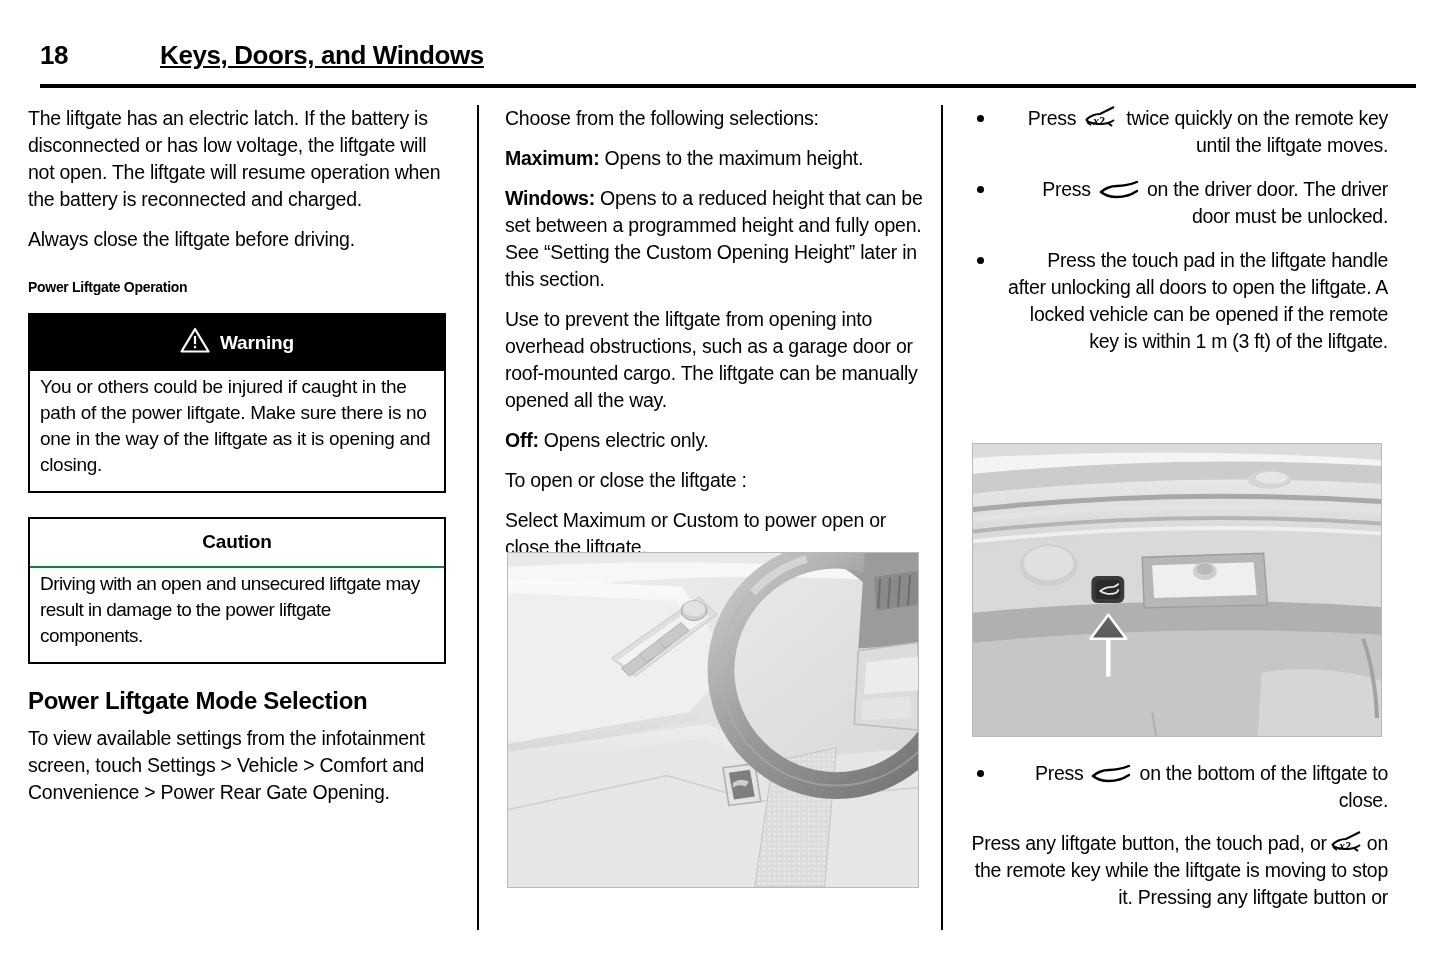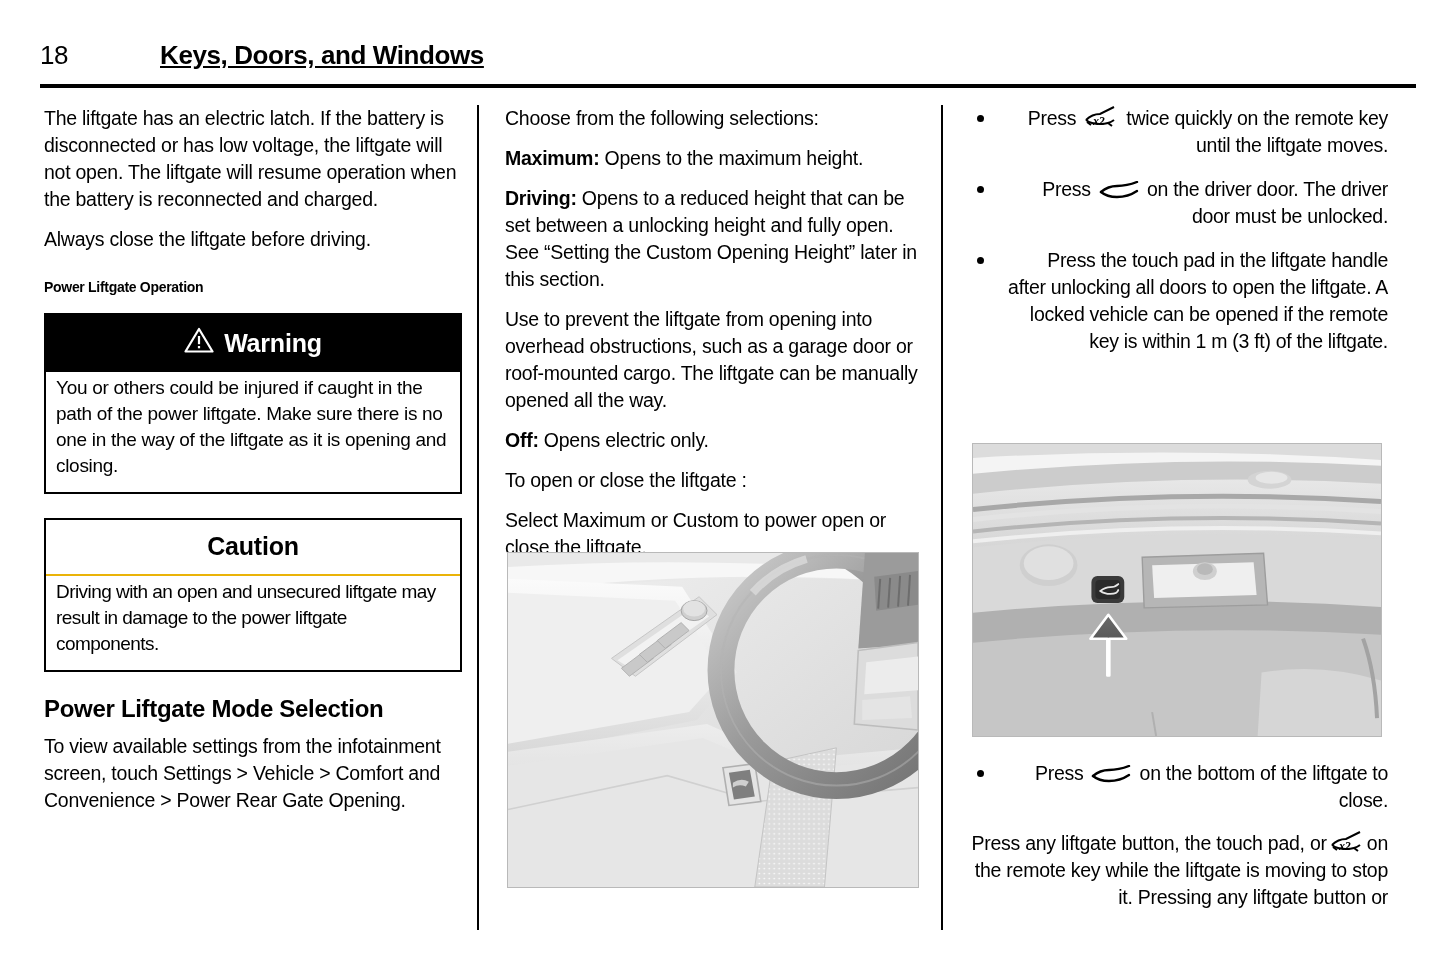--- a/index.html
+++ b/index.html
@@ -26,21 +26,21 @@
     left: 40px;
     top: 38px;
     width: 1374px;
     height: 48px;
   }
   .page-number {
     position: absolute;
     left: 0;
     top: 0;
     font-size: 26px;
-    font-weight: normal;
+    font-weight: bold;
     letter-spacing: -0.5px;
     line-height: 34px;
   }
   .header-title {
     position: absolute;
     left: 120px;
     top: 0;
     font-size: 26px;
     font-weight: bold;
     letter-spacing: -0.4px;
@@ -66,21 +66,21 @@
   }
   .col-divider.d1 { left: 477px; }
   .col-divider.d2 { left: 941px; }
 
   
   .column {
     position: absolute;
     top: 105px;
     width: 418px;
   }
-  .col1 { left: 44px; }
+  .col1 { left: 28px; }
   .col2 { left: 505px; }
   .col3 { left: 970px; text-align: right; }
 
   p.body-text {
     margin: 0 0 13px 0;
     font-size: 19.5px;
     line-height: 27px;
     letter-spacing: -0.25px;
   }
   p.body-text:last-child { margin-bottom: 0; }
@@ -105,33 +105,33 @@
   .notice {
     border: 2px solid #000;
     margin: 0 0 24px 0;
     box-sizing: border-box;
   }
   .notice-head {
     display: flex;
     align-items: center;
     justify-content: center;
     gap: 10px;
-    font-size: 25px;
+    font-size: 19px;
     font-weight: bold;
     letter-spacing: -0.2px;
     padding: 12px 6px 13px 6px;
   }
   .notice.warning .notice-head {
     background: #000;
     color: #fff;
   }
   .notice.caution .notice-head {
     background: #fff;
     color: #000;
-    border-bottom: 2px solid #eab308;
+    border-bottom: 2px solid #15803d;
   }
   .notice-body {
     padding: 3px 10px 13px 10px;
     font-size: 19px;
     line-height: 26px;
     letter-spacing: -0.3px;
   }
   .notice.caution .notice-body { letter-spacing: -0.55px; }
   .warn-tri { display: block; }
 
@@ -237,21 +237,21 @@
     <h3 class="sub-head">Power Liftgate Mode Selection</h3>
     <p class="body-text">To view available settings from the infotainment screen, touch Settings &gt; Vehicle &gt; Comfort and Convenience &gt; Power Rear Gate Opening.</p>
   </div>
 
   <div class="column col2">
 
     <p class="body-text">Choose from the following selections:</p>
 
     <p class="body-text"><span class="lead-term">Maximum:</span><span> Opens to the maximum height.</span></p>
 
-    <p class="body-text"><span class="lead-term">Driving:</span><span> Opens to a reduced height that can be set between a unlocking height and fully open. See “Setting the Custom Opening Height” later in this section.</span></p>
+    <p class="body-text"><span class="lead-term">Windows:</span><span> Opens to a reduced height that can be set between a programmed height and fully open. See “Setting the Custom Opening Height” later in this section.</span></p>
 
     <p class="body-text">Use to prevent the liftgate from opening into overhead obstructions, such as a garage door or roof-mounted cargo. The liftgate can be manually opened all the way.</p>
 
     <p class="body-text"><span class="lead-term">Off:</span><span> Opens electric only.</span></p>
 
     <p class="body-text">To open or close the liftgate :</p>
     <p class="body-text">Select Maximum or Custom to power open or close the liftgate.</p>
   </div>
 
   <div class="figure fig-door">

